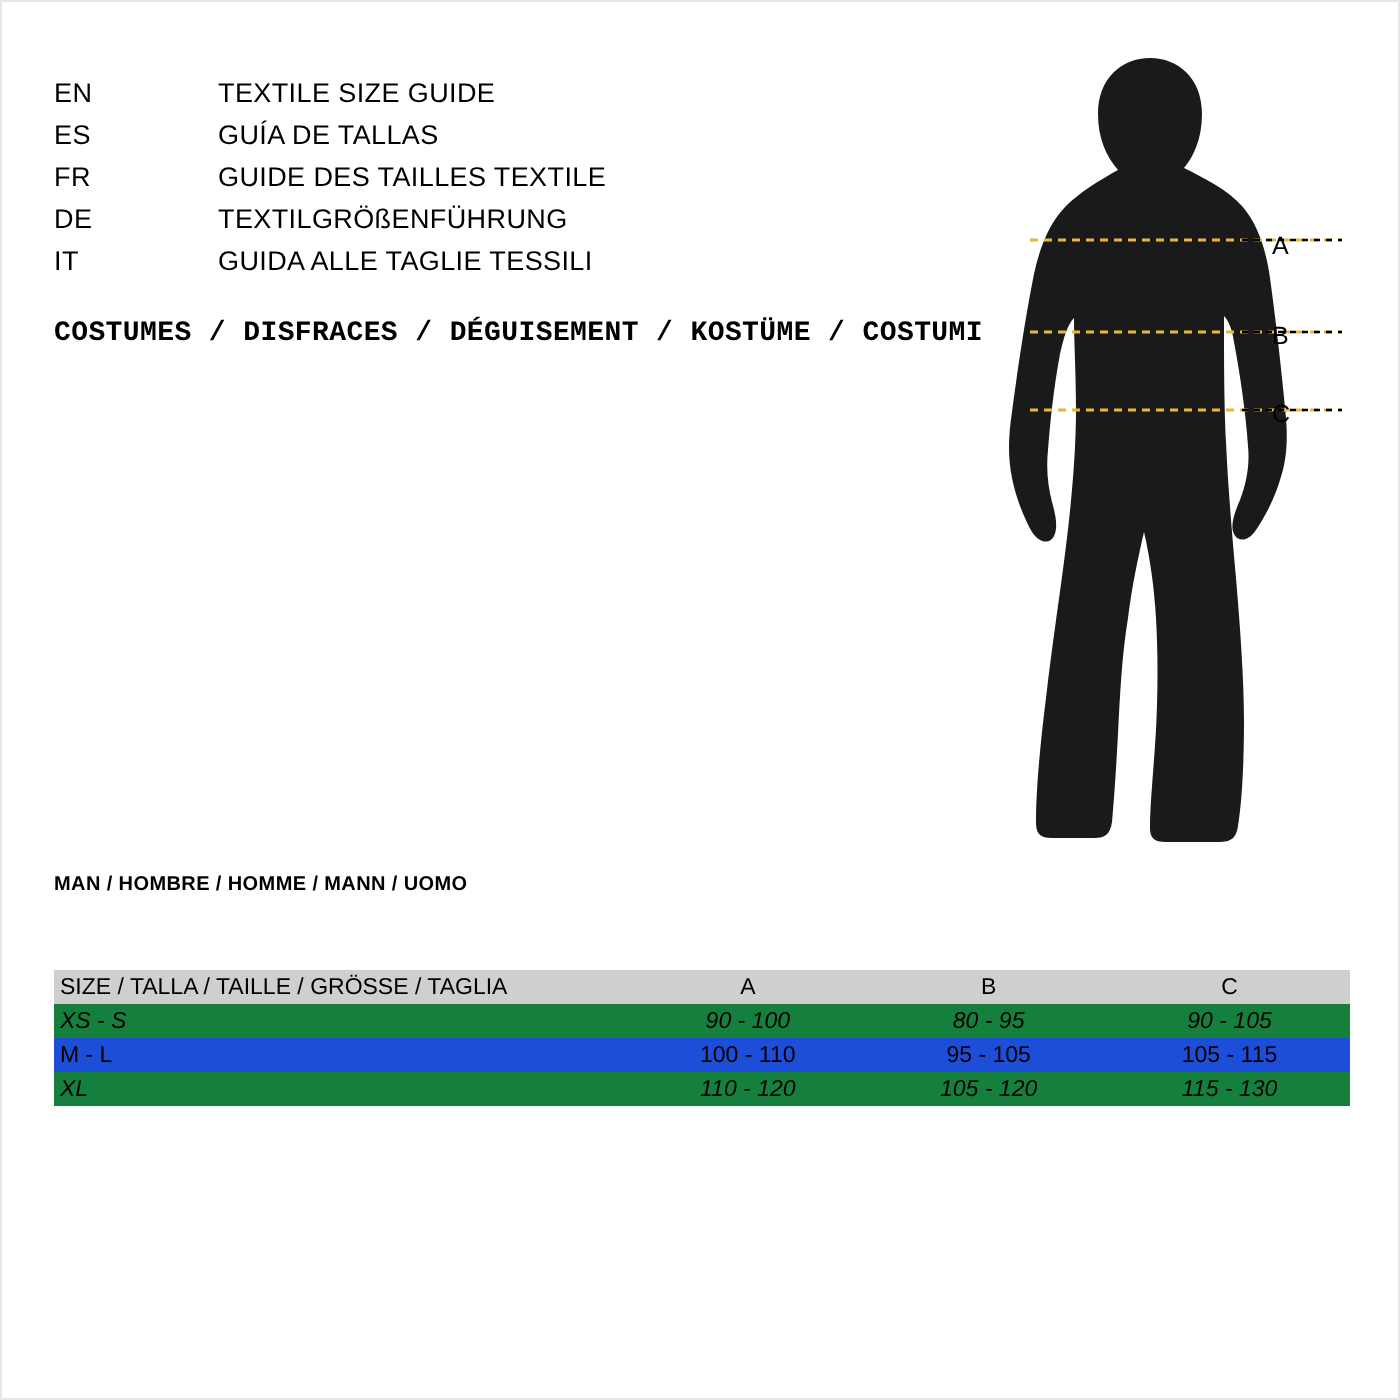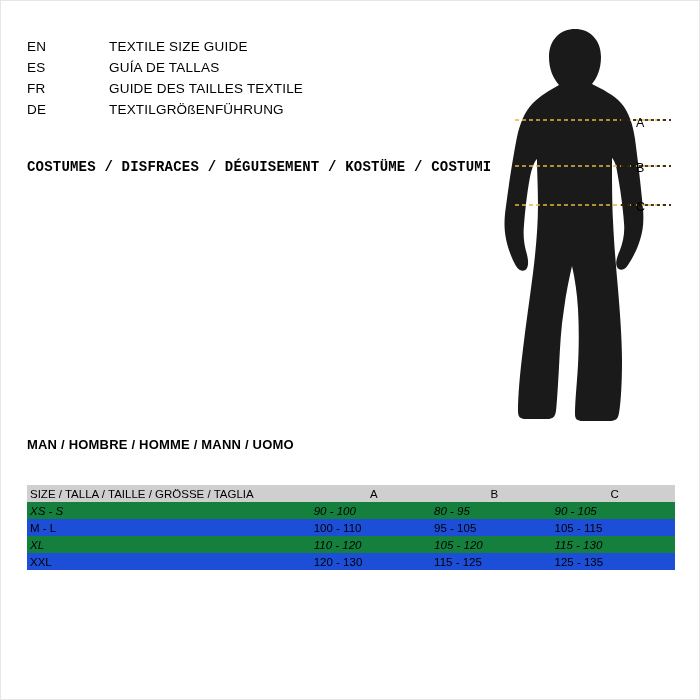--- a/index.html
+++ b/index.html
@@ -77,21 +77,21 @@
   }
   .label-a { left: 635px; top: 115px; }
   .label-b { left: 635px; top: 160px; }
   .label-c { left: 635px; top: 199px; }
 
   
   .man-title {
     position: absolute;
     left: 26px;
     top: 436px;
-    font-size: 13px;
+    font-size: 10px;
     font-weight: bold;
     letter-spacing: 0.2px;
     white-space: nowrap;
   }
 
   table.size-table {
     position: absolute;
     left: 26px;
     top: 484px;
     width: 648px;
@@ -116,21 +116,21 @@
   }
   table.size-table thead th.col-m {
     text-align: center;
   }
   table.size-table tbody tr.odd td { background: #15803d; font-style: italic; }
   table.size-table tbody tr.even td { background: #1d4ed8; }
   table.size-table tbody td.col-label {
     padding-left: 3px;
   }
   table.size-table tbody td.col-m {
-    text-align: left;
+    text-align: center;
   }
   .col-w-label { width: 285px; }
   .col-w-m { width: 121px; }
 
   
   .notes {
     position: absolute;
     left: 26px;
     top: 600px;
     font-size: 11.5px;
@@ -152,20 +152,24 @@
       <span class="lang-code">ES</span>
       <span class="lang-text">GUÍA DE TALLAS</span>
     </div>
     <div class="lang-row">
       <span class="lang-code">FR</span>
       <span class="lang-text">GUIDE DES TAILLES TEXTILE</span>
     </div>
     <div class="lang-row">
       <span class="lang-code">DE</span>
       <span class="lang-text">TEXTILGRÖßENFÜHRUNG</span>
+    </div>
+    <div class="lang-row">
+      <span class="lang-code">IT</span>
+      <span class="lang-text">GUIDA ALLE TAGLIE TESSILI</span>
     </div>
   </div>
 
   <div class="costumes-title">COSTUMES / DISFRACES / DÉGUISEMENT / KOSTÜME / COSTUMI</div>
 
   <div class="figure-wrap">
     <svg width="215" height="420" viewBox="0 0 215 420" xmlns="http://www.w3.org/2000/svg">
       <g>
         <path fill="#1a1a1a" d="
           M 78,36
@@ -253,23 +257,17 @@
         <td class="col-m">100 - 110</td>
         <td class="col-m">95 - 105</td>
         <td class="col-m">105 - 115</td>
       </tr>
       <tr class="odd">
         <td class="col-label">XL</td>
         <td class="col-m">110 - 120</td>
         <td class="col-m">105 - 120</td>
         <td class="col-m">115 - 130</td>
       </tr>
-      <tr class="even">
-        <td class="col-label">XXL</td>
-        <td class="col-m">120 - 130</td>
-        <td class="col-m">115 - 125</td>
-        <td class="col-m">125 - 135</td>
-      </tr>
     </tbody>
   </table>
 
 
 </div>
 
 </body></html>

